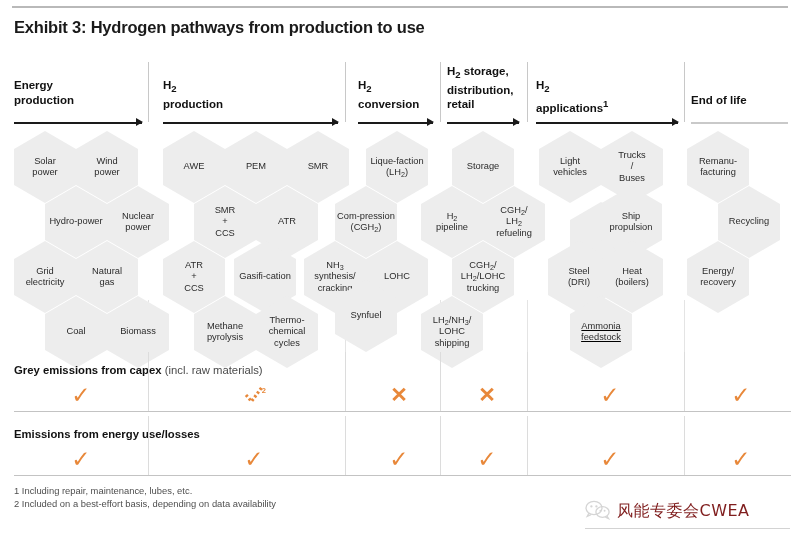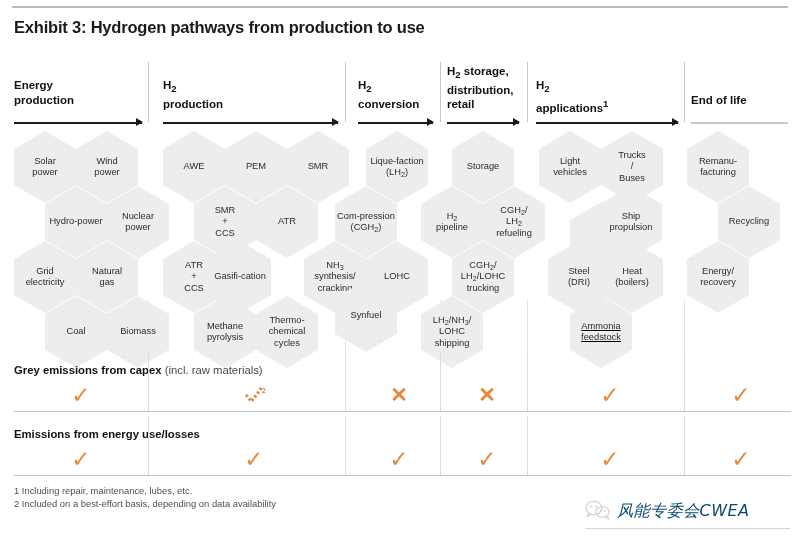--- a/index.html
+++ b/index.html
@@ -91,23 +91,22 @@
     white-space:nowrap;
   }
 
   
   #watermark {
     position:absolute; left:585px; top:495px; width:205px; height:34px;
     display:flex; align-items:center; gap:6px;
     border-bottom: 1.5px solid #d3d3d3;
   }
   #watermark .wm-text {
-    font-size: 16px; color:#0c4a6e; letter-spacing:0.5px;
+    font-size: 16px; color:#7f1d1d; letter-spacing:0.5px;
     font-family:"DejaVu Sans", sans-serif;
-    font-style:italic;
   }
   #watermark .wechat { flex: 0 0 auto; }
 </style>
 </head>
 <body>
 
 <div id="page">
 
   <div class="top-rule"></div>
   <div class="title">Exhibit 3: Hydrogen pathways from production to use</div>
@@ -210,21 +209,21 @@
       </div>
       <div class="hex" style="left: 194px; top: 186px;">
         <span>SMR<br>+<br>CCS</span>
       </div>
       <div class="hex" style="left: 256px; top: 186px;">
         <span>ATR</span>
       </div>
       <div class="hex" style="left: 163px; top: 241px;">
         <span>ATR<br>+<br>CCS</span>
       </div>
-      <div class="hex" style="left: 209px; top: 241px;">
+      <div class="hex" style="left: 234px; top: 241px;">
         <span>Gasifi-cation</span>
       </div>
       <div class="hex" style="left: 194px; top: 296px;">
         <span>Methane<br>pyrolysis</span>
       </div>
       <div class="hex" style="left: 256px; top: 296px;">
         <span>Thermo-chemical<br>cycles</span>
       </div>
       <div class="hex" style="left: 366px; top: 131px;">
         <span>Lique-faction<br>(LH<sub>2</sub>)</span>

